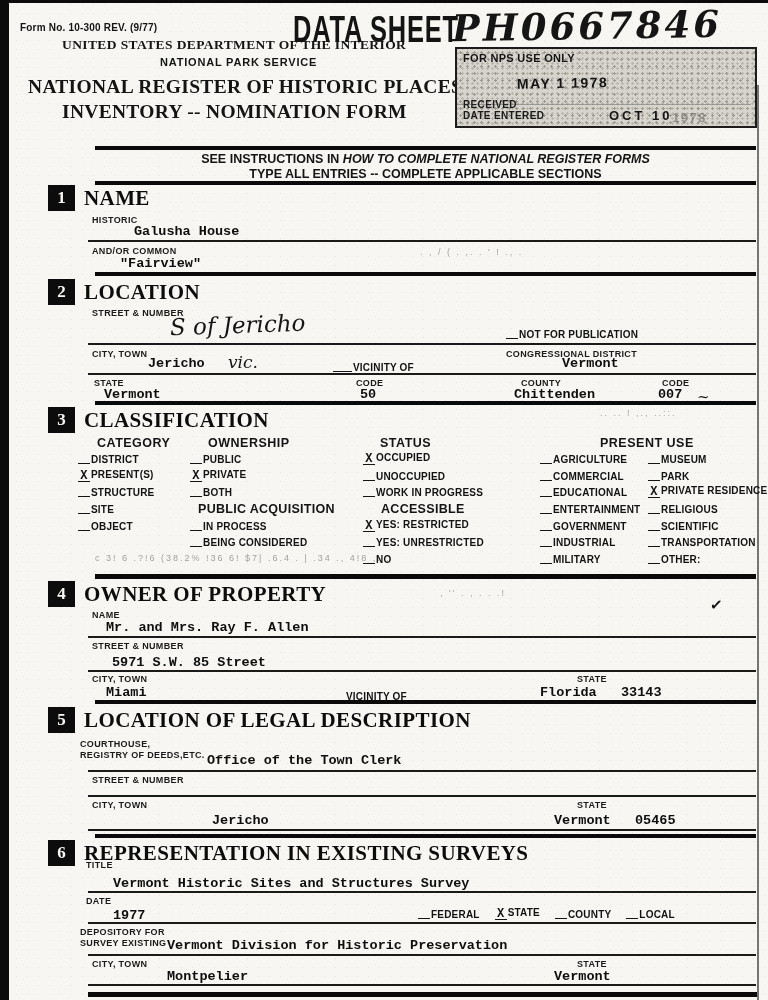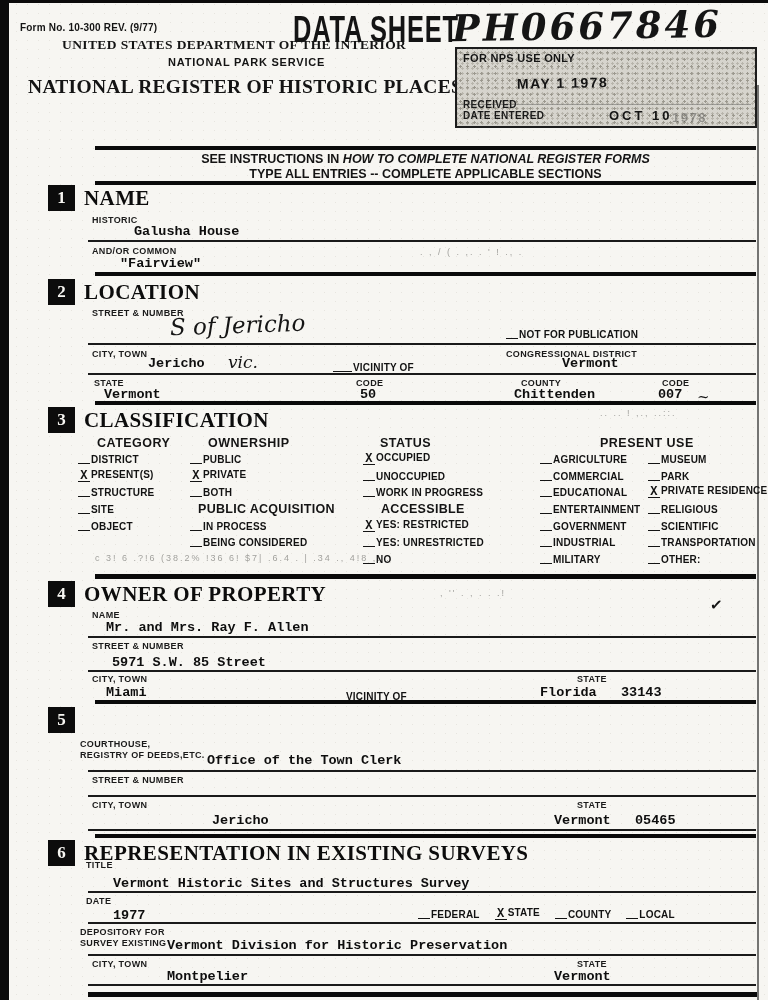--- a/index.html
+++ b/index.html
@@ -41,22 +41,23 @@
 <div class="page">
 
   <div class="edge" style="left:0;top:0;width:768px;height:3px"></div>
   <div class="edge" style="left:0;top:0;width:9px;height:1000px"></div>
   <div class="edge" style="left:757px;top:85px;width:2px;height:915px;opacity:.55"></div>
 
   <div class="abs small-bold" style="left:20px;top:22px">Form No. 10-300   REV. (9/77)</div>
   <div class="abs datasheet" style="left:293px;top:8px">DATA SHEET</div>
   <div class="abs hand" style="left:452px;top:4px;font-size:37px;font-weight:bold;letter-spacing:3px;transform:rotate(-1deg)">PH0667846</div>
   <div class="abs serifcap" style="left:62px;top:37px;font-size:13.5px;font-weight:600;letter-spacing:.4px">UNITED STATES DEPARTMENT OF THE INTERIOR</div>
-  <div class="abs" style="left:168px;top:56px;font-size:11px;font-weight:bold;letter-spacing:.8px">NATIONAL PARK SERVICE</div>
+  <div class="abs" style="left:160px;top:56px;font-size:11px;font-weight:bold;letter-spacing:.8px">NATIONAL PARK SERVICE</div>
   <div class="abs serifcap" style="left:28px;top:76px;font-size:19.5px;font-weight:bold;letter-spacing:.3px">NATIONAL REGISTER OF HISTORIC PLACES</div>
+  <div class="abs serifcap" style="left:62px;top:101px;font-size:19.5px;font-weight:bold;letter-spacing:.3px">INVENTORY -- NOMINATION FORM</div>
 
   <div class="nps-box">
     <div class="abs" style="left:6px;top:3px;font-size:11px;font-weight:bold;letter-spacing:.3px">FOR NPS USE ONLY</div>
     <div class="abs lbl" style="left:6px;top:50px;font-size:10px">RECEIVED</div>
     <div class="abs stamp" style="left:60px;top:26px;font-size:14px;transform:rotate(-1deg)">MAY 1  1978</div>
     <div class="abs" style="left:0;top:55px;width:294px;height:1px;background:rgba(50,50,50,.35)"></div>
     <div class="abs lbl" style="left:6px;top:61px;font-size:10px">DATE ENTERED</div>
     <div class="abs stamp" style="left:152px;top:59px;font-size:13px;letter-spacing:3px">OCT 10</div>
     <div class="abs stamp" style="left:215px;top:61px;font-size:13px;opacity:.35">1978</div>
   </div>
@@ -170,20 +171,21 @@
   <div class="abs type" style="left:112px;top:655px">5971 S.W. 85 Street</div>
   <div class="hline" style="left:88px;top:670px;width:668px"></div>
   <div class="abs lbl" style="left:92px;top:674px">CITY, TOWN</div>
   <div class="abs lbl" style="left:577px;top:674px">STATE</div>
   <div class="abs type" style="left:106px;top:685px">Miami</div>
   <div class="abs cb" style="left:326px;top:689px"><span class="mark mark-wide"></span><span>VICINITY OF</span></div>
   <div class="abs type" style="left:540px;top:685px">Florida   33143</div>
   <div class="rule" style="left:95px;top:700px;width:661px"></div>
 
   <div class="sec-badge" style="left:48px;top:707px">5</div>
+  <div class="sec-title" style="left:84px;top:708px">LOCATION OF LEGAL DESCRIPTION</div>
   <div class="abs lbl" style="left:80px;top:739px">COURTHOUSE,</div>
   <div class="abs lbl" style="left:80px;top:750px">REGISTRY OF DEEDS,ETC.</div>
   <div class="abs type" style="left:207px;top:753px">Office of the Town Clerk</div>
   <div class="hline" style="left:88px;top:770px;width:668px"></div>
   <div class="abs lbl" style="left:92px;top:775px">STREET &amp; NUMBER</div>
   <div class="hline" style="left:88px;top:795px;width:668px"></div>
   <div class="abs lbl" style="left:92px;top:800px">CITY, TOWN</div>
   <div class="abs lbl" style="left:577px;top:800px">STATE</div>
   <div class="abs type" style="left:212px;top:813px">Jericho</div>
   <div class="abs type" style="left:554px;top:813px">Vermont   05465</div>

